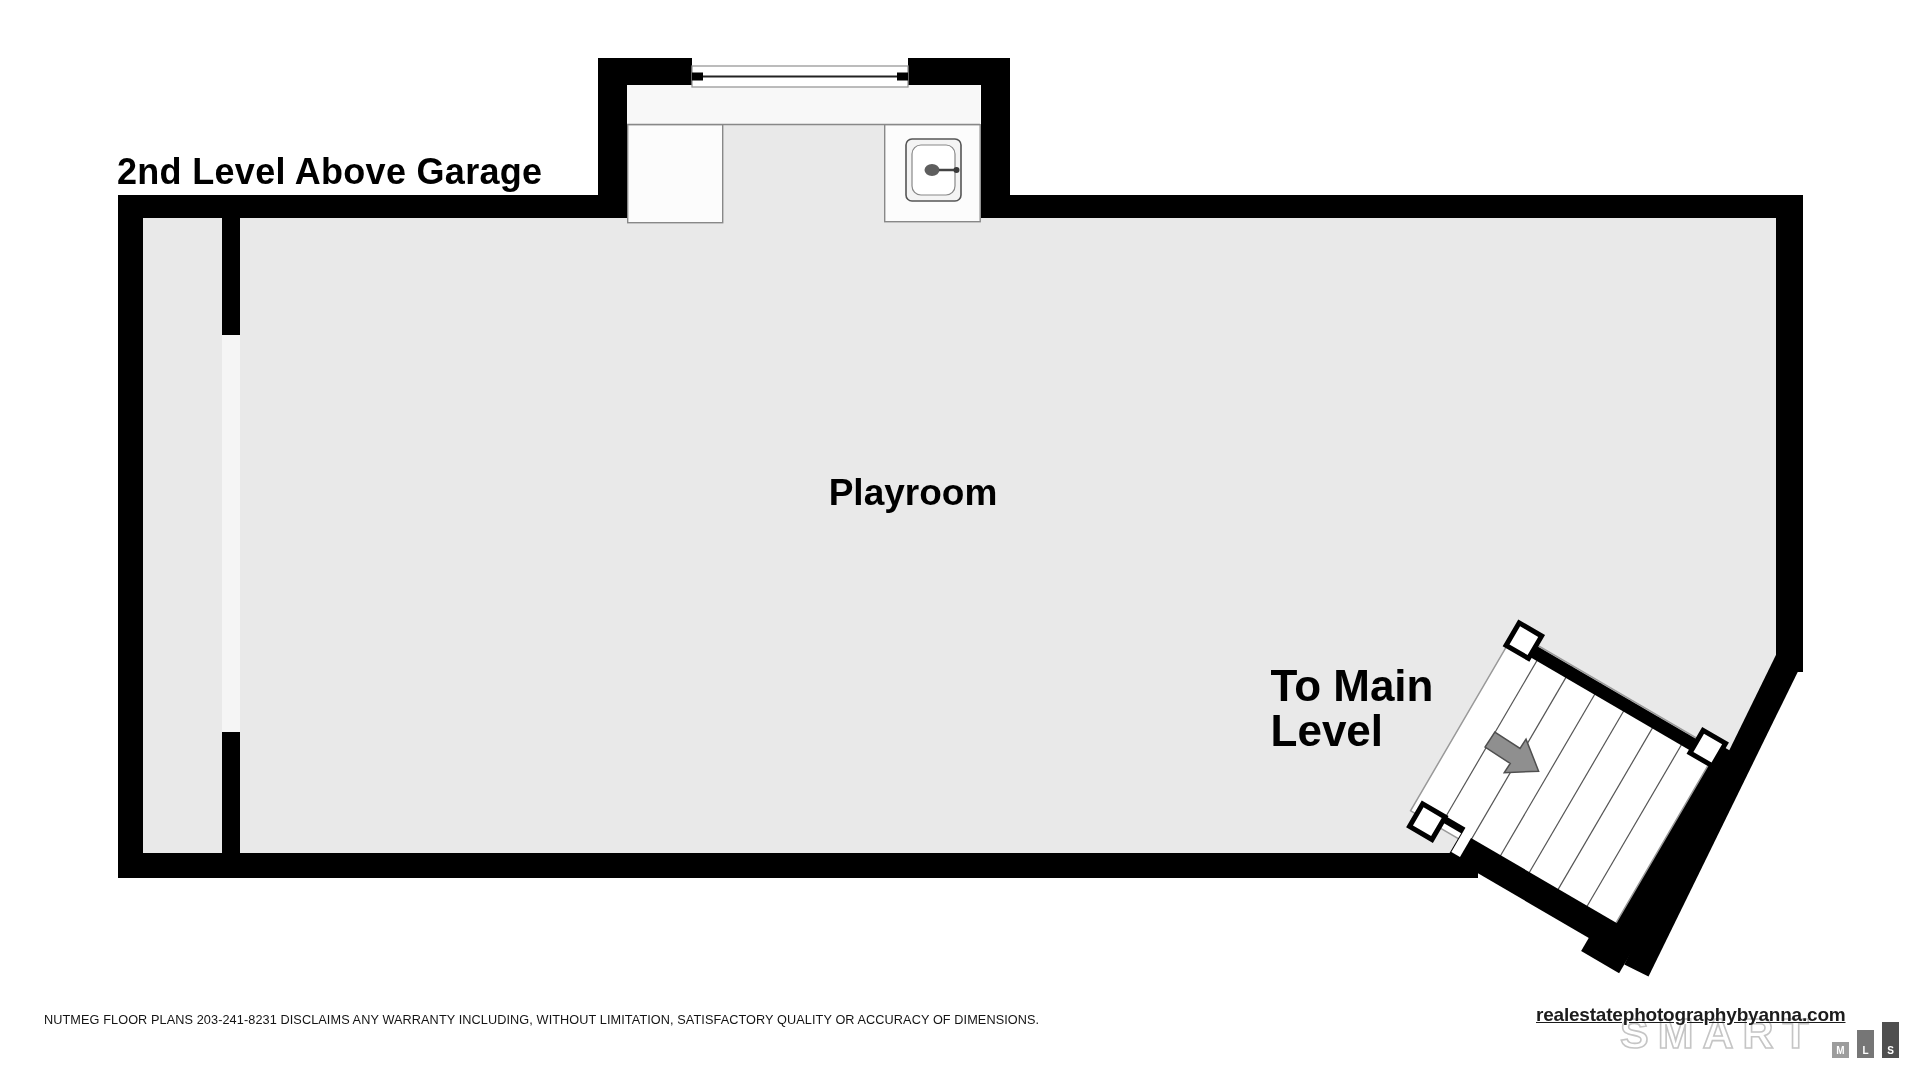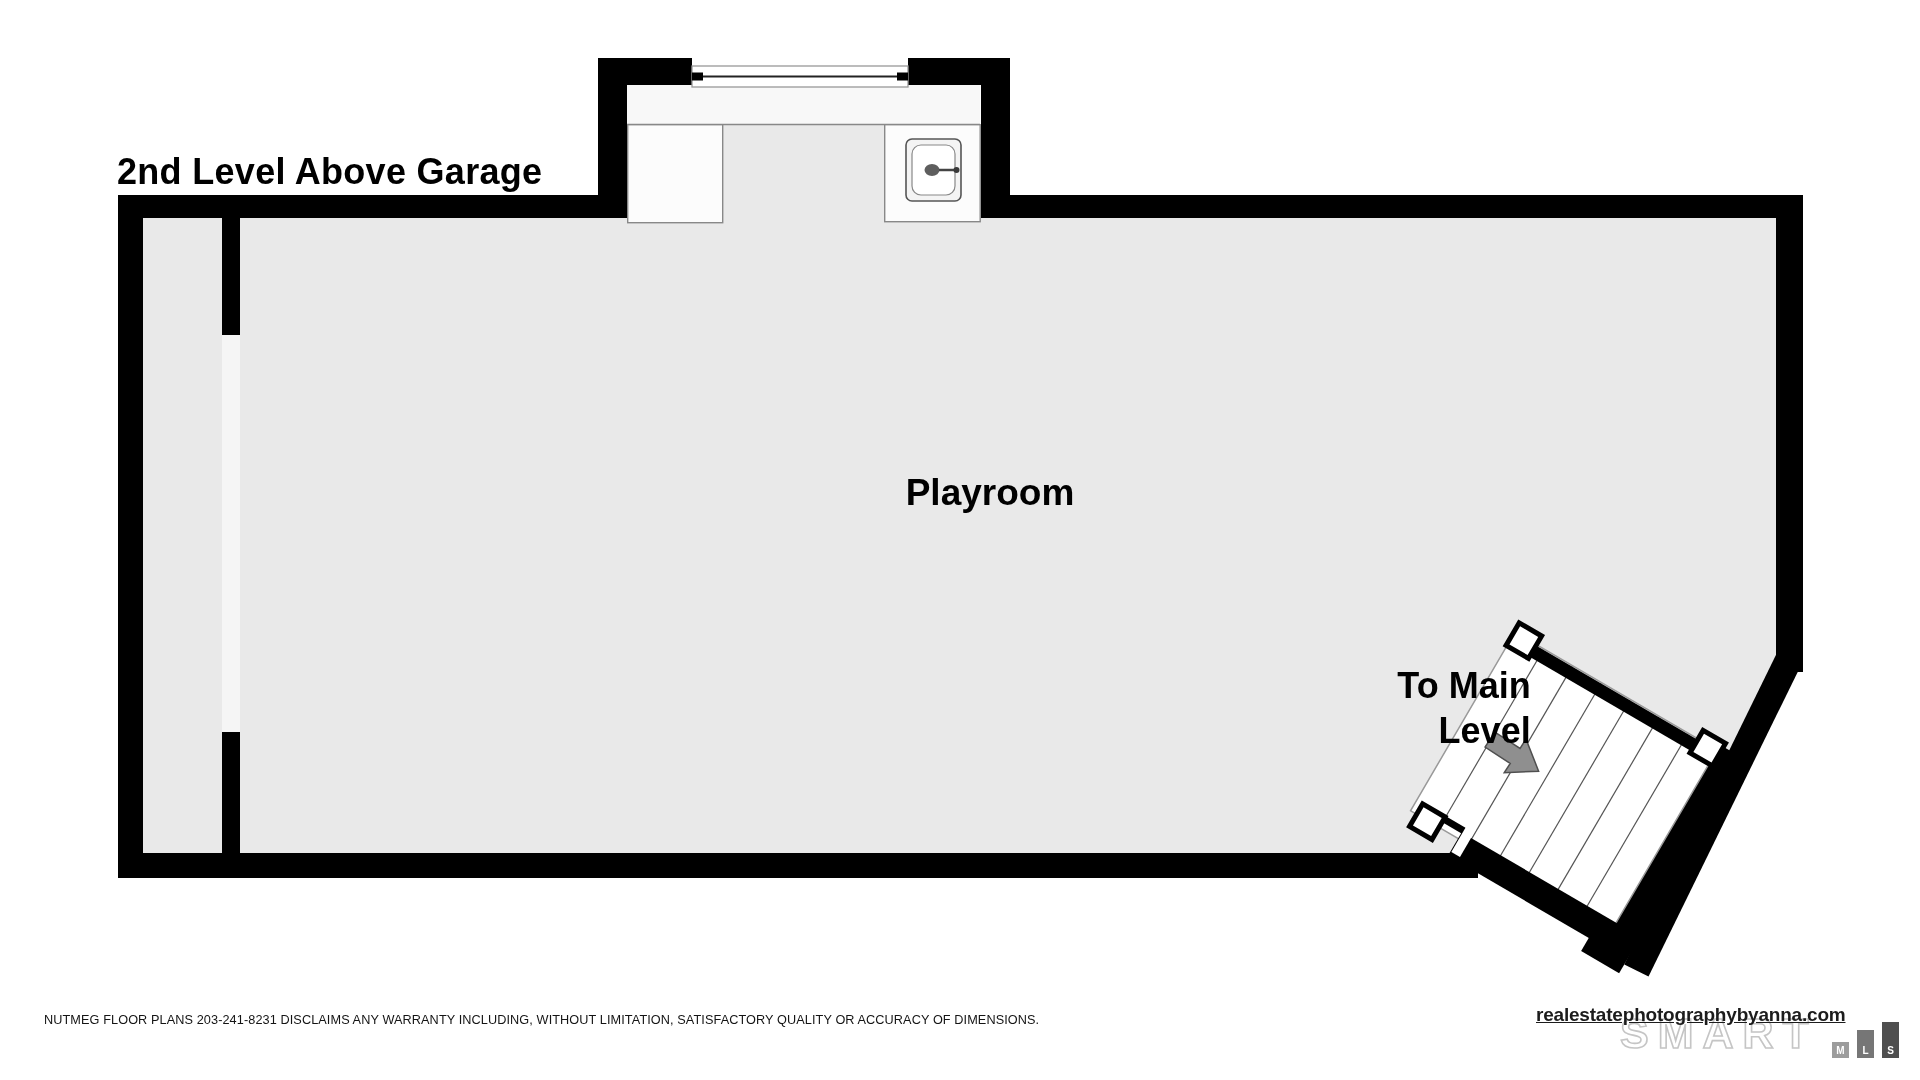--- a/index.html
+++ b/index.html
@@ -1,24 +1,24 @@
 <!DOCTYPE html>
 <html><head>
 <meta charset="utf-8">
 <style>
   html,body{margin:0;padding:0;background:#ffffff;}
   body{width:1920px;height:1080px;position:relative;overflow:hidden;
        font-family:"Liberation Sans",sans-serif;}
   .abs{position:absolute;}
   #plan-svg{position:absolute;left:0;top:0;}
   .plan-title{left:117px;top:151px;font-size:36px;font-weight:700;color:#000;letter-spacing:.3px;}
-  .room-label{left:990px;top:472px;transform:translateX(-50%);text-align:left;
+  .room-label{left:913px;top:472px;transform:translateX(-50%);text-align:left;
               font-size:37px;font-weight:700;color:#000;line-height:42px;white-space:nowrap;}
-  .stair-label{left:1464px;top:663px;transform:translateX(-50%);text-align:right;
-               font-size:36px;font-weight:700;color:#000;line-height:45px;white-space:pre-line;}
+  .stair-label{left:1352px;top:663px;transform:translateX(-50%);text-align:left;
+               font-size:44px;font-weight:700;color:#000;line-height:45px;white-space:pre-line;}
   .disclaimer{left:44px;top:1012px;font-size:13.5px;color:#141414;letter-spacing:.1px;
               transform:scaleX(.94);transform-origin:left center;white-space:nowrap;}
   .brand-site{left:1536px;top:1004px;font-size:19px;font-weight:700;color:#1c1c1c;
               letter-spacing:-.2px;z-index:3;white-space:nowrap;text-decoration:underline;}
   .smart-word{left:1620px;top:1009px;font-size:43px;font-weight:700;letter-spacing:9px;
               color:transparent;-webkit-text-stroke:1.6px #c5c5c5;z-index:2;white-space:nowrap;}
   .mls-bar{display:flex;align-items:flex-end;justify-content:center;z-index:3;
            color:#fff;font-size:10px;font-weight:700;padding-bottom:2px;box-sizing:border-box;}
   .bar-m{left:1832px;top:1042px;width:17px;height:16px;background:#9c9c9c;}
   .bar-l{left:1857px;top:1030px;width:17px;height:28px;background:#767676;}

